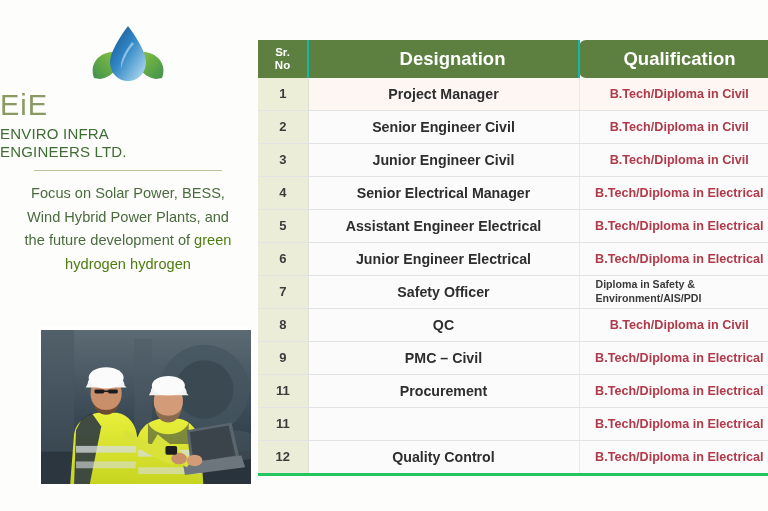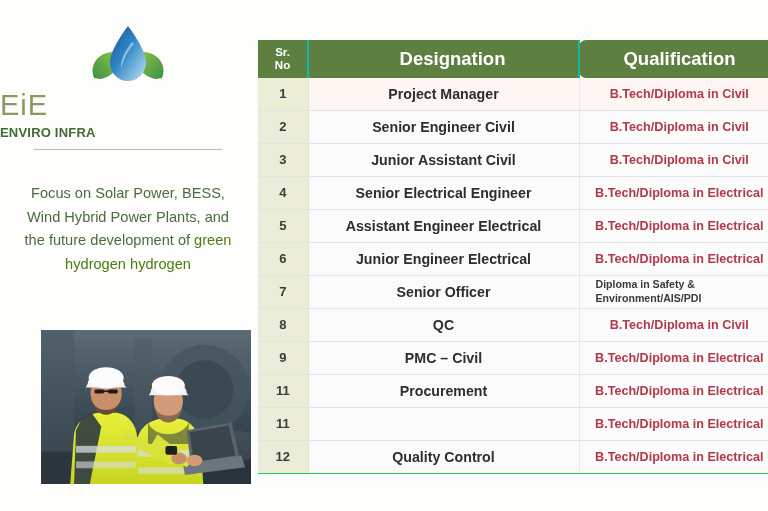--- a/index.html
+++ b/index.html
@@ -42,22 +42,22 @@
   #logo-eie {
     font-size: 29px;
     font-weight: 400;
     letter-spacing: 1px;
     color: #8a9a62;
     line-height: 1;
     margin-top: -4px;
   }
 
   #company-name {
-    font-size: 13px;
-    font-weight: bold;
+    font-size: 15px;
+    font-weight: normal;
     color: #3f6b35;
     line-height: 1.23;
     letter-spacing: 0.2px;
     margin-top: 5px;
   }
 
   #brand-divider {
     width: 188px;
     height: 1px;
     background: #b9c29a;
@@ -130,21 +130,21 @@
     border-radius: 7px;
   }
 
   tbody td {
     border-bottom: 1px solid #e3e3e3;
     height: 30px;
     vertical-align: middle;
     background: #fbfbfb;
     font-weight: bold;
   }
-  tbody tr:last-child td { border-bottom: 1px solid #22c55e; }
+  tbody tr:last-child td { border-bottom: 3px solid #22c55e; }
 
   td.cell-sr {
     background: #ecedd9;
     text-align: center;
     font-size: 13px;
     font-weight: bold;
     color: #3c3c3c;
     border-right: 1px solid #e0e0cf;
   }
   td.cell-desig {
@@ -201,20 +201,21 @@
       <path d="M14 56 C8 40, 22 28, 38 30 C42 42, 34 55, 20 57 Z" fill="url(#leafL)"></path>
       <path d="M82 56 C88 40, 74 28, 58 30 C54 42, 62 55, 76 57 Z" fill="url(#leafR)"></path>
       <path d="M48 4 C48 4, 30 27, 30 40 C30 51.5, 38.2 59, 48 59 C57.8 59, 66 51.5, 66 40 C66 27, 48 4, 48 4 Z" fill="url(#dropGrad)"></path>
       <path d="M52 20 C46 28, 40 37, 41 47 C43 38, 48 28, 54 22 Z" fill="#ffffff" opacity="0.45"></path>
     </svg>
 
     <div id="logo-eie">EiE</div>
 
     <div id="company-name">
       <div>ENVIRO INFRA</div>
+      <div>ENGINEERS LTD.</div>
     </div>
 
     <div id="brand-divider"></div>
   </div>
 
   <div id="tagline"><span>Focus on Solar Power, BESS, Wind Hybrid Power Plants, and the future development of </span><span class="bold">green hydrogen hydrogen</span></div>
 
   <div id="photo-frame">
     <svg id="photo-svg" viewBox="0 0 216 160" preserveAspectRatio="xMidYMid slice">
       <defs>
@@ -289,41 +290,41 @@
           <td class="cell-desig">Project Manager</td>
           <td class="cell-qual">B.Tech/Diploma in Civil</td>
         </tr>
         <tr>
           <td class="cell-sr">2</td>
           <td class="cell-desig">Senior Engineer Civil</td>
           <td class="cell-qual">B.Tech/Diploma in Civil</td>
         </tr>
         <tr>
           <td class="cell-sr">3</td>
-          <td class="cell-desig">Junior Assistant Civil</td>
+          <td class="cell-desig">Junior Engineer Civil</td>
           <td class="cell-qual">B.Tech/Diploma in Civil</td>
         </tr>
         <tr>
           <td class="cell-sr">4</td>
-          <td class="cell-desig">Senior Electrical Engineer</td>
+          <td class="cell-desig">Senior Electrical Manager</td>
           <td class="cell-qual">B.Tech/Diploma in Electrical</td>
         </tr>
         <tr>
           <td class="cell-sr">5</td>
           <td class="cell-desig">Assistant Engineer Electrical</td>
           <td class="cell-qual">B.Tech/Diploma in Electrical</td>
         </tr>
         <tr>
           <td class="cell-sr">6</td>
           <td class="cell-desig">Junior Engineer Electrical</td>
           <td class="cell-qual">B.Tech/Diploma in Electrical</td>
         </tr>
         <tr>
           <td class="cell-sr">7</td>
-          <td class="cell-desig">Senior Officer</td>
+          <td class="cell-desig">Safety Officer</td>
           <td class="cell-qual qual-plain">Diploma in Safety &amp; Environment/AIS/PDI</td>
         </tr>
         <tr>
           <td class="cell-sr">8</td>
           <td class="cell-desig">QC</td>
           <td class="cell-qual">B.Tech/Diploma in Civil</td>
         </tr>
         <tr>
           <td class="cell-sr">9</td>
           <td class="cell-desig">PMC – Civil</td>

